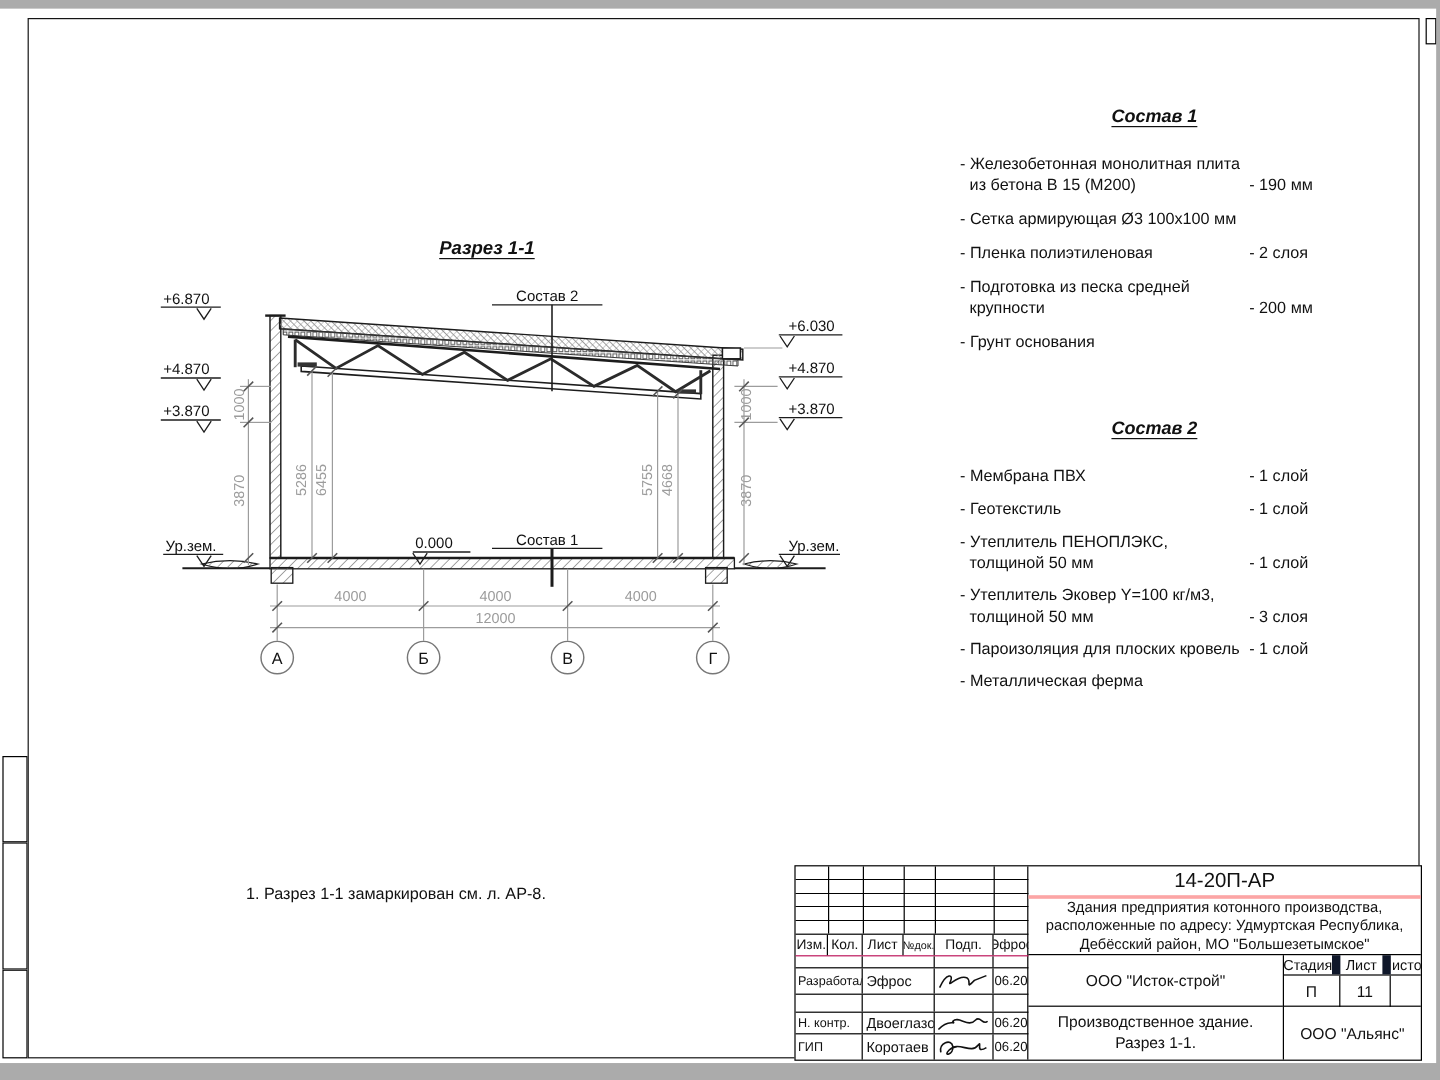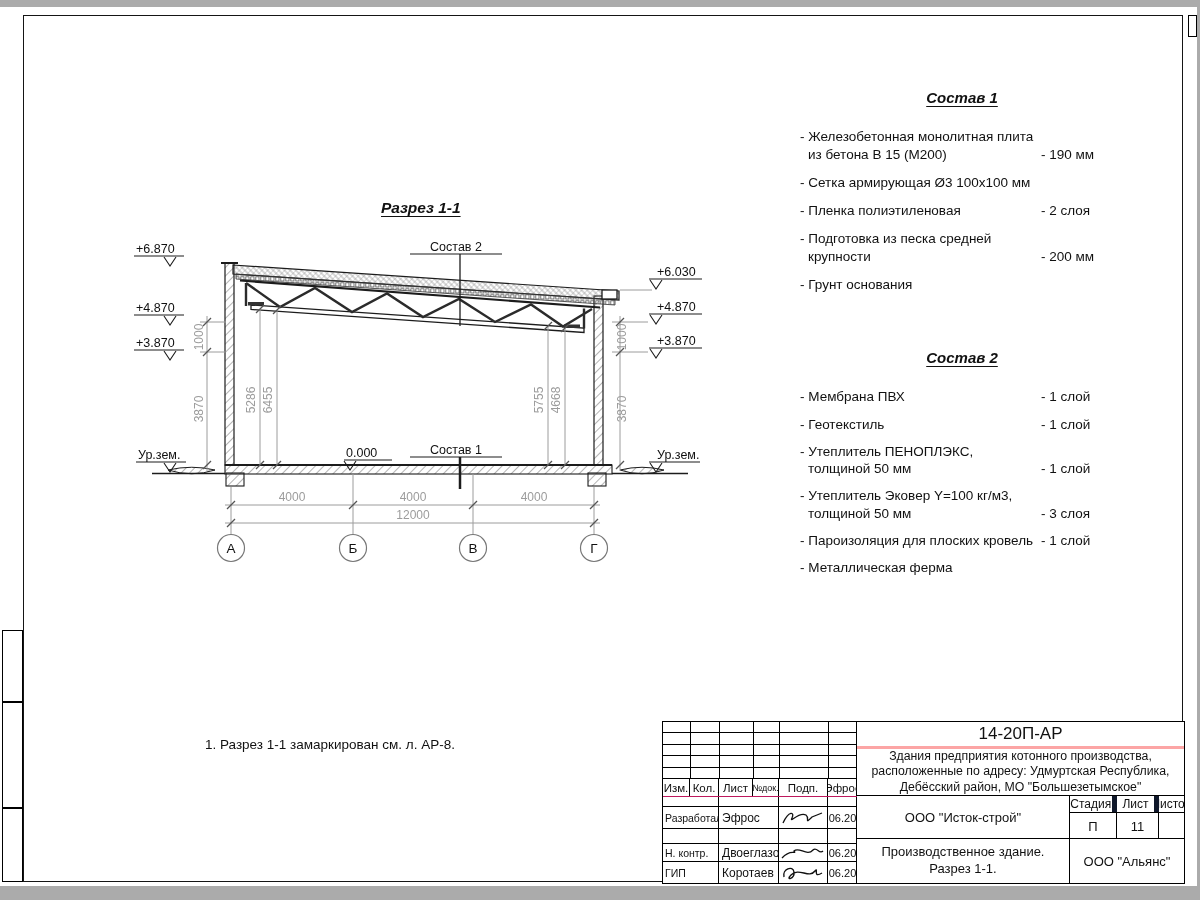--- a/index.html
+++ b/index.html
@@ -9,21 +9,21 @@
   
   .frame{position:absolute;left:23px;top:8px;width:1160px;height:867px;
          border:1.6px solid #151515;box-sizing:border-box;}
   .sidebox{position:absolute;border:1px solid #000;box-sizing:border-box;background:#fff;}
   
   .section-svg{position:absolute;left:120px;top:183px;width:600px;height:400px;}
   .svg-dim{font-size:12px;fill:#9c9c9c;font-family:"Liberation Sans",sans-serif;}
   .svg-lbl{font-size:12.5px;fill:#111;font-family:"Liberation Sans",sans-serif;}
   .svg-ax{font-size:13.5px;fill:#111;font-family:"Liberation Sans",sans-serif;}
   
-  .sec-title{position:absolute;left:366px;top:192px;font-size:15.5px;font-weight:bold;font-style:italic;margin-left:15px;}
+  .sec-title{position:absolute;left:366px;top:192px;font-size:15.5px;font-weight:bold;font-style:italic;}
   .sec-title span{text-decoration:underline;text-underline-offset:3px;}
   .note{position:absolute;left:205px;top:730px;font-size:13.5px;}
   
   .slist{position:absolute;width:324px;font-size:13.5px;line-height:1.28;}
   .list-title{text-align:center;margin-bottom:21px;}
   .list-title span{font-style:italic;font-weight:bold;font-size:15px;text-decoration:underline;text-underline-offset:3px;}
   .s-item{display:flex;align-items:flex-end;margin-bottom:11px;}
   .slist.tight .s-item{margin-bottom:10px;}
   .s-name{width:239px;}
   .s-l2{padding-left:8px;}
@@ -56,21 +56,21 @@
           display:flex;align-items:center;justify-content:center;font-size:17px;}
   .tb-proj{position:absolute;left:0;top:27px;width:327px;height:47px;border-bottom:1px solid #000;
            display:flex;align-items:center;justify-content:center;text-align:center;
            font-size:12.3px;line-height:1.27;padding:0 2px;}
   .tb-contr{position:absolute;left:0;top:74px;width:212px;height:43px;border-bottom:1px solid #000;
             display:flex;align-items:center;justify-content:center;font-size:13px;}
   .tb-stage{position:absolute;left:212px;top:74px;width:115px;height:43px;border-bottom:1px solid #000;
             border-left:1px solid #000;}
   .tb-stage .hd{display:flex;height:17px;border-bottom:1px solid #000;}
   .tb-stage .hd>div{display:flex;align-items:center;justify-content:center;font-size:12px;
-                    border-right:5px solid #0f172a;overflow:hidden;white-space:nowrap;}
+                    border-right:7px solid #0f172a;overflow:hidden;white-space:nowrap;}
   .tb-stage .vals{display:flex;height:26px;}
   .tb-stage .vals>div{display:flex;align-items:center;justify-content:center;font-size:13px;border-right:1px solid #000;}
   .tb-obj{position:absolute;left:0;top:117px;width:212px;height:44px;display:flex;flex-direction:column;
           align-items:center;justify-content:center;font-size:13px;line-height:1.3;text-align:center;}
   .tb-org{position:absolute;left:212px;top:117px;width:115px;height:44px;border-left:1px solid #000;
           display:flex;align-items:center;justify-content:center;font-size:13px;}
   .graybar{position:absolute;background:#ababab;}
 </style>
 </head>
 <body>

